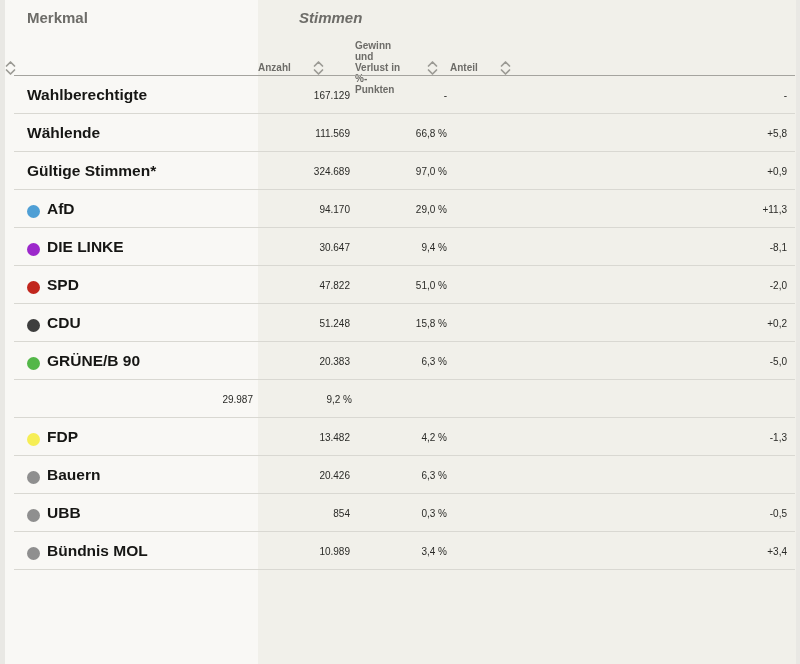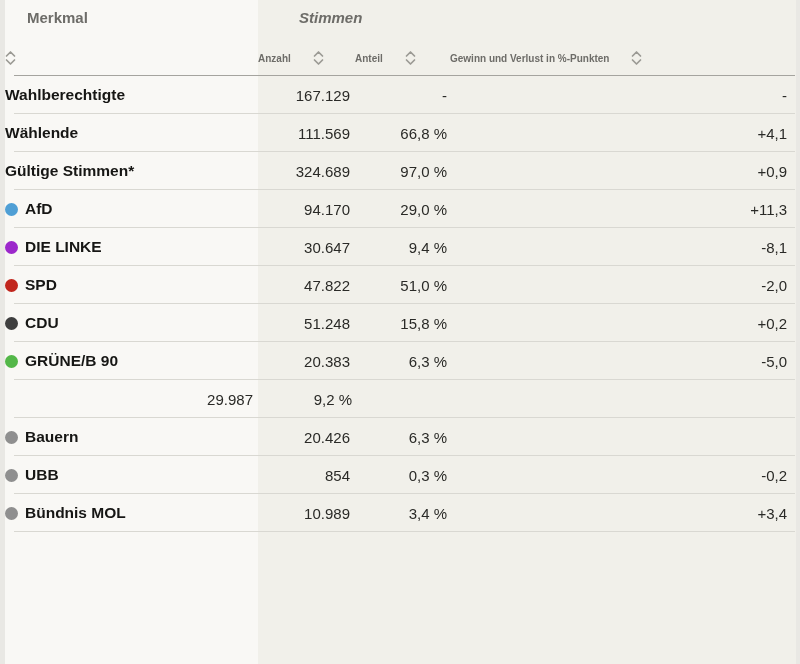--- a/index.html
+++ b/index.html
@@ -44,31 +44,32 @@
   .header::after {
     content: ""; position: absolute; left: 9px; right: 1px; bottom: 0;
     height: 1px; background: #a5a49f;
   }
   .trow { height: 38px; position: relative; }
   .trow::after {
     content: ""; position: absolute; left: 9px; right: 1px; bottom: 0;
     height: 1px; background: #d9d8d2;
   }
   .label-cell {
-    display: flex; align-items: center;
+    display: flex; align-items: flex-end;
+    padding-left: 22px;
     font-size: 15.5px; font-weight: bold; color: #161614;
     white-space: nowrap; overflow: hidden;
   }
   .dot {
     width: 13px; height: 13px; border-radius: 50%;
     margin-right: 7px; flex: 0 0 auto;
   }
   .num {
     text-align: right;
-    font-size: 15px; color: #2a2a27;
+    font-size: 10px; color: #2a2a27;
     white-space: nowrap;
   }
   .num.c2 { padding-right: 5px; }
   .num.c3 { padding-right: 3px; }
   .num.c4 { padding-right: 9px; }
 </style>
 </head>
 <body>
 
 <div class="table-wrap">
@@ -90,31 +91,31 @@
       </div>
       <div class="sort-cell c2">
         <span>Anzahl</span>
         <span class="sort-icon">
           <svg width="11" height="16" viewBox="0 0 11 16">
             <polyline points="1.5,6 5.5,2 9.5,6" fill="none" stroke="currentColor" stroke-width="1.7" stroke-linecap="round" stroke-linejoin="round"></polyline>
             <polyline points="1.5,10 5.5,14 9.5,10" fill="none" stroke="currentColor" stroke-width="1.7" stroke-linecap="round" stroke-linejoin="round"></polyline>
           </svg>
         </span>
       </div>
+      <div class="sort-cell c4">
+        <span>Gewinn und Verlust in %-Punkten</span>
+        <span class="sort-icon">
+          <svg width="11" height="16" viewBox="0 0 11 16">
+            <polyline points="1.5,6 5.5,2 9.5,6" fill="none" stroke="currentColor" stroke-width="1.7" stroke-linecap="round" stroke-linejoin="round"></polyline>
+            <polyline points="1.5,10 5.5,14 9.5,10" fill="none" stroke="currentColor" stroke-width="1.7" stroke-linecap="round" stroke-linejoin="round"></polyline>
+          </svg>
+        </span>
+      </div>
       <div class="sort-cell c3">
         <span>Anteil</span>
-        <span class="sort-icon">
-          <svg width="11" height="16" viewBox="0 0 11 16">
-            <polyline points="1.5,6 5.5,2 9.5,6" fill="none" stroke="currentColor" stroke-width="1.7" stroke-linecap="round" stroke-linejoin="round"></polyline>
-            <polyline points="1.5,10 5.5,14 9.5,10" fill="none" stroke="currentColor" stroke-width="1.7" stroke-linecap="round" stroke-linejoin="round"></polyline>
-          </svg>
-        </span>
-      </div>
-      <div class="sort-cell c4">
-        <span>Gewinn und Verlust in %-Punkten</span>
         <span class="sort-icon">
           <svg width="11" height="16" viewBox="0 0 11 16">
             <polyline points="1.5,6 5.5,2 9.5,6" fill="none" stroke="currentColor" stroke-width="1.7" stroke-linecap="round" stroke-linejoin="round"></polyline>
             <polyline points="1.5,10 5.5,14 9.5,10" fill="none" stroke="currentColor" stroke-width="1.7" stroke-linecap="round" stroke-linejoin="round"></polyline>
           </svg>
         </span>
       </div>
     </div>
   </div>
 
@@ -129,21 +130,21 @@
     <div class="num c4">-</div>
   </div>
 
   <div class="trow">
     <div class="label-cell">
 
       <span class="rowlabel">Wählende</span>
     </div>
     <div class="num c2">111.569</div>
     <div class="num c3">66,8 %</div>
-    <div class="num c4">+4,1</div>
+    <div class="num c4">+5,8</div>
   </div>
 
 
   <div class="trow">
     <div class="label-cell">
 
       <span class="rowlabel">Gültige Stimmen*</span>
     </div>
     <div class="num c2">324.689</div>
     <div class="num c3">97,0 %</div>
@@ -198,39 +199,48 @@
     <div class="num c2">20.383</div>
     <div class="num c3">6,3 %</div>
     <div class="num c4">-5,0</div>
   </div>
 
   <div class="trow">
     <div class="num c2">29.987</div>
     <div class="num c3">9,2 %</div>
   </div>
 
+  <div class="trow">
+    <div class="label-cell">
+      <span class="dot" style="background: rgb(246, 238, 85);"></span>
+      <span class="rowlabel">FDP</span>
+    </div>
+    <div class="num c2">13.482</div>
+    <div class="num c3">4,2 %</div>
+    <div class="num c4">-1,3</div>
+  </div>
 
   <div class="trow">
     <div class="label-cell">
       <span class="dot" style="background: rgb(143, 143, 143);"></span>
       <span class="rowlabel">Bauern</span>
     </div>
     <div class="num c2">20.426</div>
     <div class="num c3">6,3 %</div>
   </div>
 
 
   <div class="trow">
     <div class="label-cell">
       <span class="dot" style="background: rgb(143, 143, 143);"></span>
       <span class="rowlabel">UBB</span>
     </div>
     <div class="num c2">854</div>
     <div class="num c3">0,3 %</div>
-    <div class="num c4">-0,2</div>
+    <div class="num c4">-0,5</div>
   </div>
 
   <div class="trow">
     <div class="label-cell">
       <span class="dot" style="background: rgb(143, 143, 143);"></span>
       <span class="rowlabel">Bündnis MOL</span>
     </div>
     <div class="num c2">10.989</div>
     <div class="num c3">3,4 %</div>
     <div class="num c4">+3,4</div>

